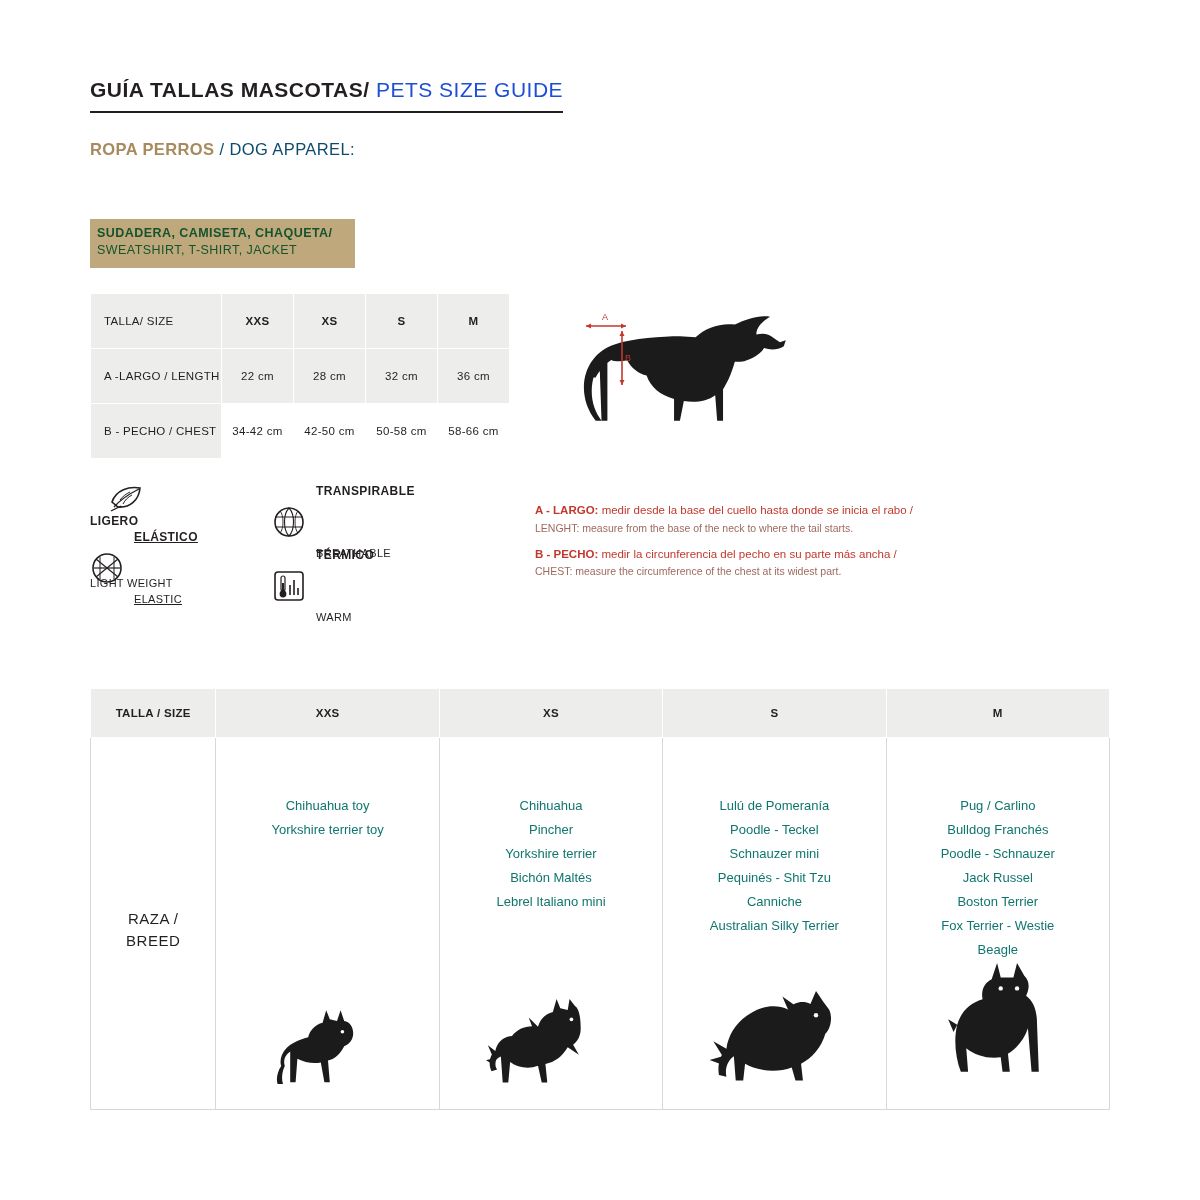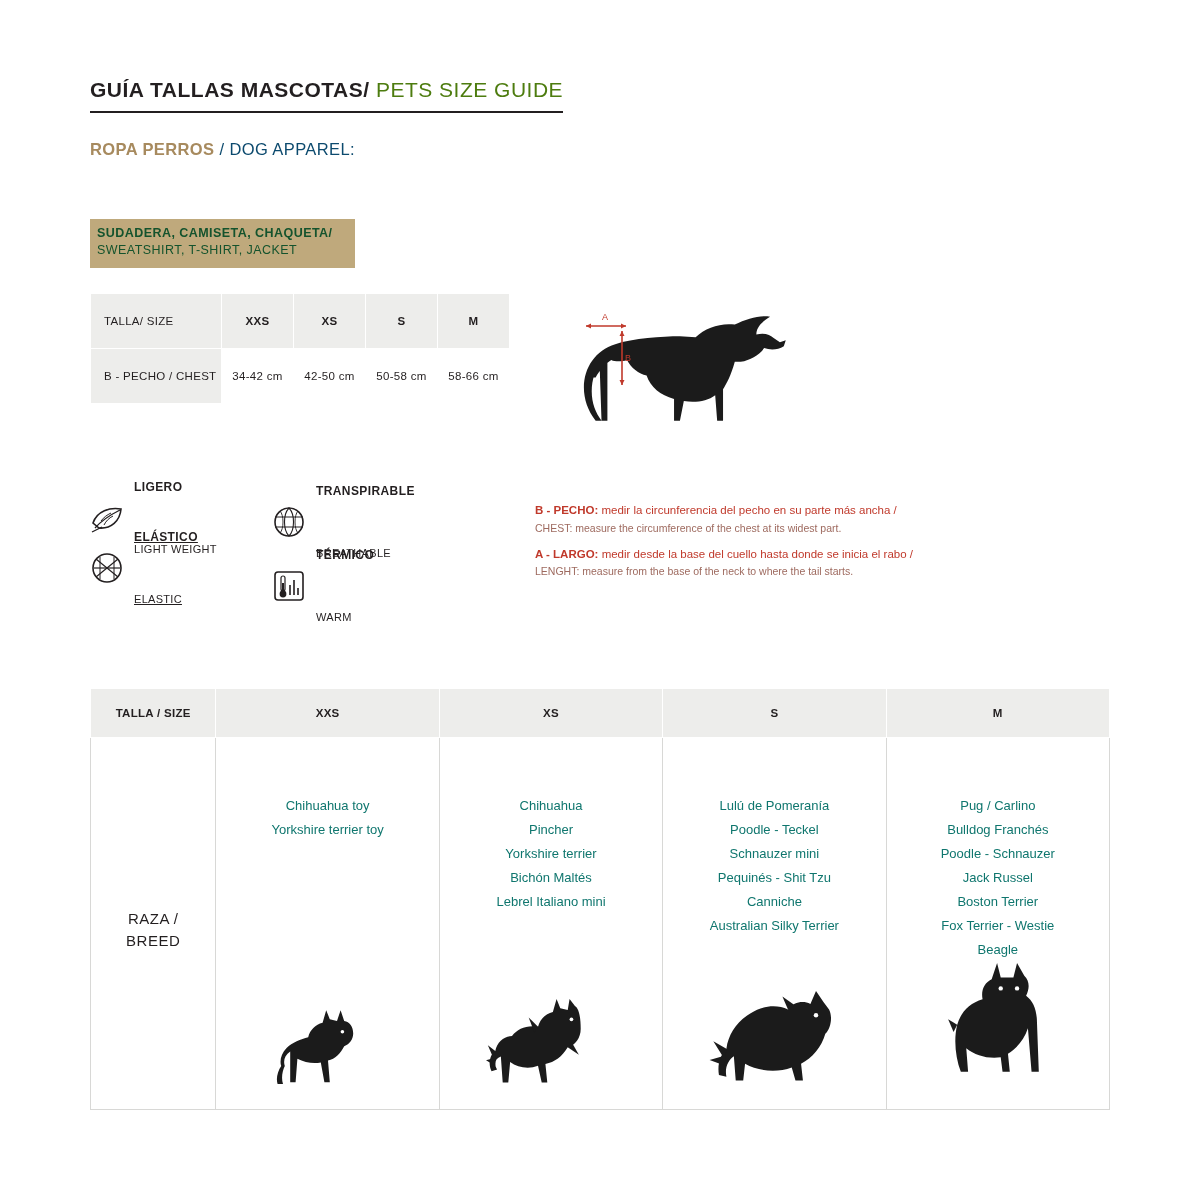--- a/index.html
+++ b/index.html
@@ -31,21 +31,21 @@
   }
   .main-title {
     font-size: 21px;
     letter-spacing: 0.5px;
     font-weight: bold;
     display: inline-block;
     padding-bottom: 9px;
     border-bottom: 2px solid #231f20;
   }
   .main-title .strong { color: #231f20; }
-  .main-title .light { color: #4d7c0f; font-weight: normal; }
+  .main-title .light { color: #1d4ed8; font-weight: normal; }
 
   .subtitle {
     position: absolute;
     left: 90px;
     top: 140px;
     font-size: 16.5px;
     letter-spacing: 0.4px;
   }
   .subtitle .es { color: #a78a5e; font-weight: bold; }
   .subtitle .en { color: #0c4a6e; font-weight: normal; }
@@ -106,21 +106,21 @@
   }
   .feature .ficon {
     width: 34px; height: 34px;
     flex: 0 0 34px;
     margin-right: 10px;
   }
   .feature .ftext { line-height: 1.25; }
   .feature .fes { font-size: 12px; font-weight: bold; letter-spacing: 0.4px; display:block; }
   .feature .fen { font-size: 11px; font-weight: normal; letter-spacing: 0.3px; display:block;margin-top:48px; }
 
-  .f0 { left: 0;   top: 0; }
+  .f0 { left: 0;   top: 0; flex-direction: column; }
   .f1 { left: 182px; top: 4px; }
   .f2 { left: 0;   top: 50px; text-decoration: underline; }
   .f3 { left: 182px; top: 68px; }
 
   
   .diagram {
     position: absolute;
     left: 528px;
     top: 305px;
     width: 320px;
@@ -219,20 +219,27 @@
   </div>
 
   <table class="size-table">
     <tbody>
         <tr>
       <td class="hdr rowlabel">TALLA/  SIZE</td>
       <td class="hdr c">XXS</td>
       <td class="hdr c">XS</td>
       <td class="hdr c">S</td>
       <td class="hdr c">M</td>
+    </tr>
+    <tr class="table-row">
+      <td class="rowlabel">A -LARGO / LENGTH</td>
+      <td class="alt c">22 cm</td>
+      <td class="alt c">28 cm</td>
+      <td class="alt c">32 cm</td>
+      <td class="alt c">36 cm</td>
     </tr>
     <tr class="table-row">
       <td class="rowlabel">B - PECHO / CHEST</td>
       <td class="plain c">34-42 cm</td>
       <td class="plain c">42-50 cm</td>
       <td class="plain c">50-58 cm</td>
       <td class="plain c">58-66 cm</td>
     </tr>
   </tbody>
     </table>
@@ -339,26 +346,26 @@
 
       <line x1="94" y1="26" x2="94" y2="80" stroke="#c0392b" stroke-width="1.6"></line>
       <polygon points="94,26 91.5,31 96.5,31" fill="#c0392b"></polygon>
       <polygon points="94,80 91.5,75 96.5,75" fill="#c0392b"></polygon>
       <text x="97" y="56" fill="#c0392b" font-size="9" font-family="Liberation Sans, sans-serif">B</text>
     </svg>
   </div>
 
   <div class="notes">
     <p>
+      <span class="k">A - LARGO:</span><span> medir desde la base del cuello hasta donde se inicia el rabo /</span><br>
+      <span class="en">LENGHT: measure from the base of the neck to where the tail starts.</span>
+    </p>
+    <p>
       <span class="k">B - PECHO:</span><span> medir la circunferencia del pecho en su parte más ancha /</span><br>
       <span class="en">CHEST: measure the circumference of the chest at its widest part.</span>
-    </p>
-    <p>
-      <span class="k">A - LARGO:</span><span> medir desde la base del cuello hasta donde se inicia el rabo /</span><br>
-      <span class="en">LENGHT: measure from the base of the neck to where the tail starts.</span>
     </p>
   </div>
 
   <table class="breed-table">
     <tbody>
         <tr class="hdr-row">
       <td class="first col-w-first">TALLA /  SIZE</td>
       <td class="col-w">XXS</td>
       <td class="col-w">XS</td>
       <td class="col-w">S</td>

